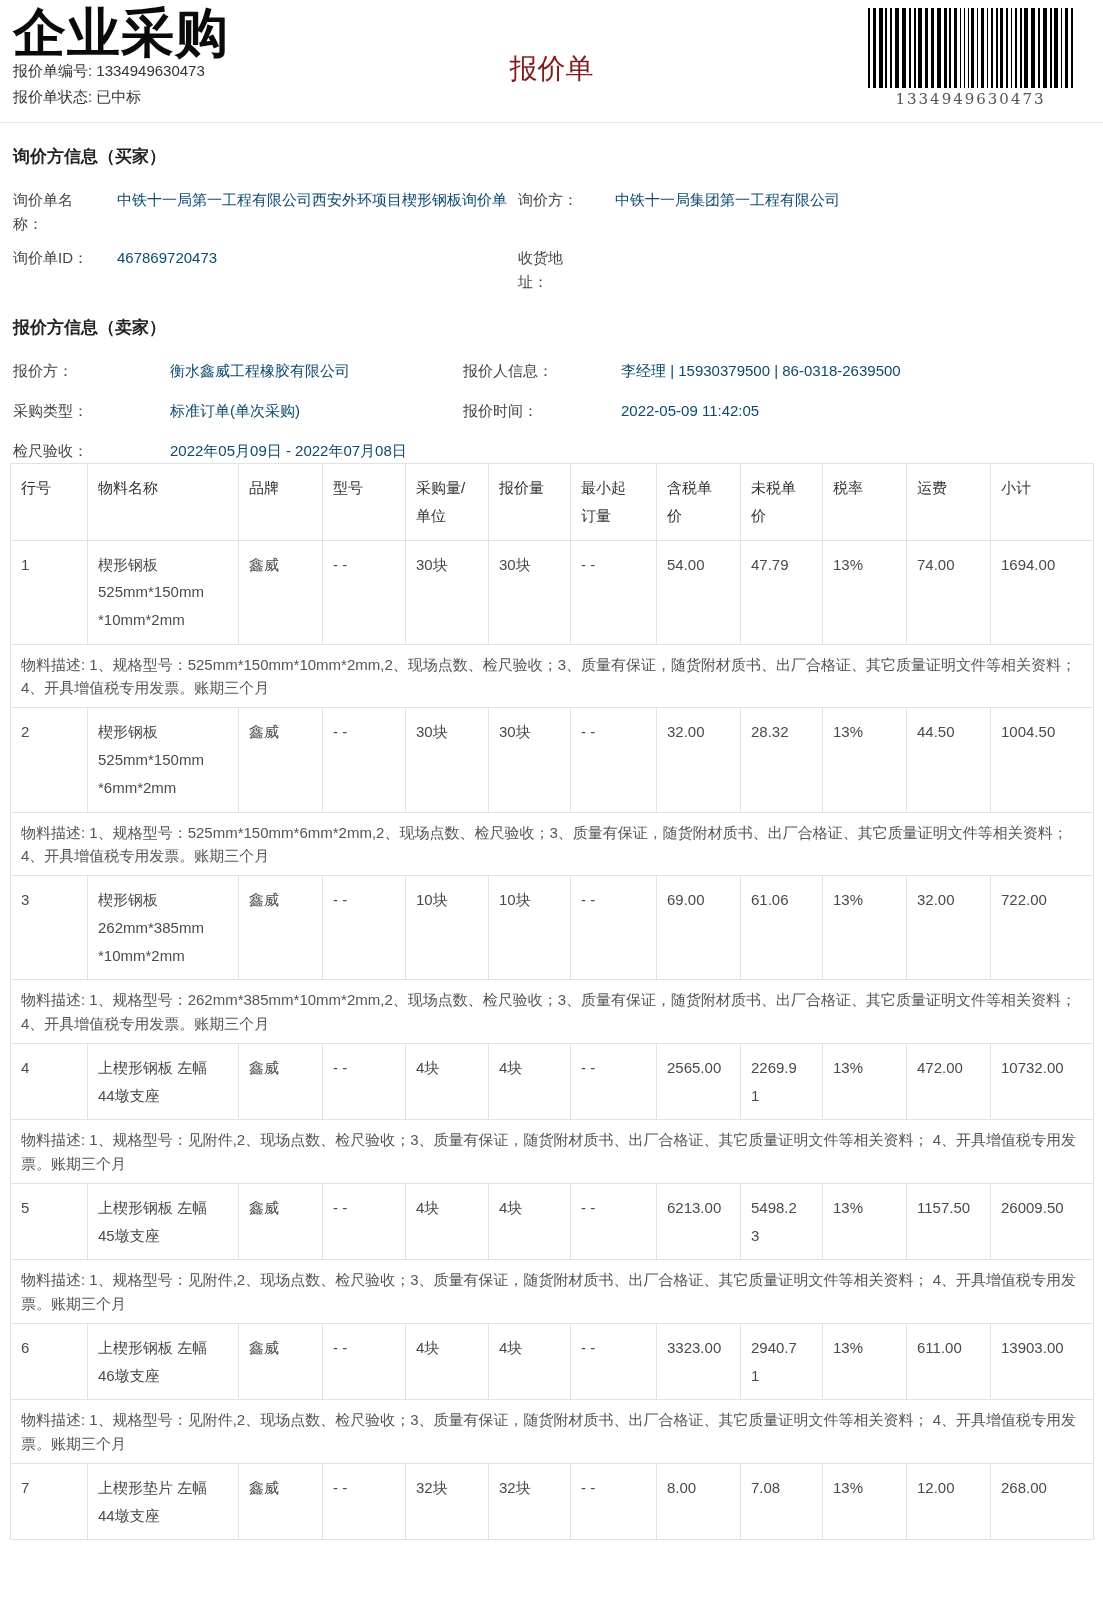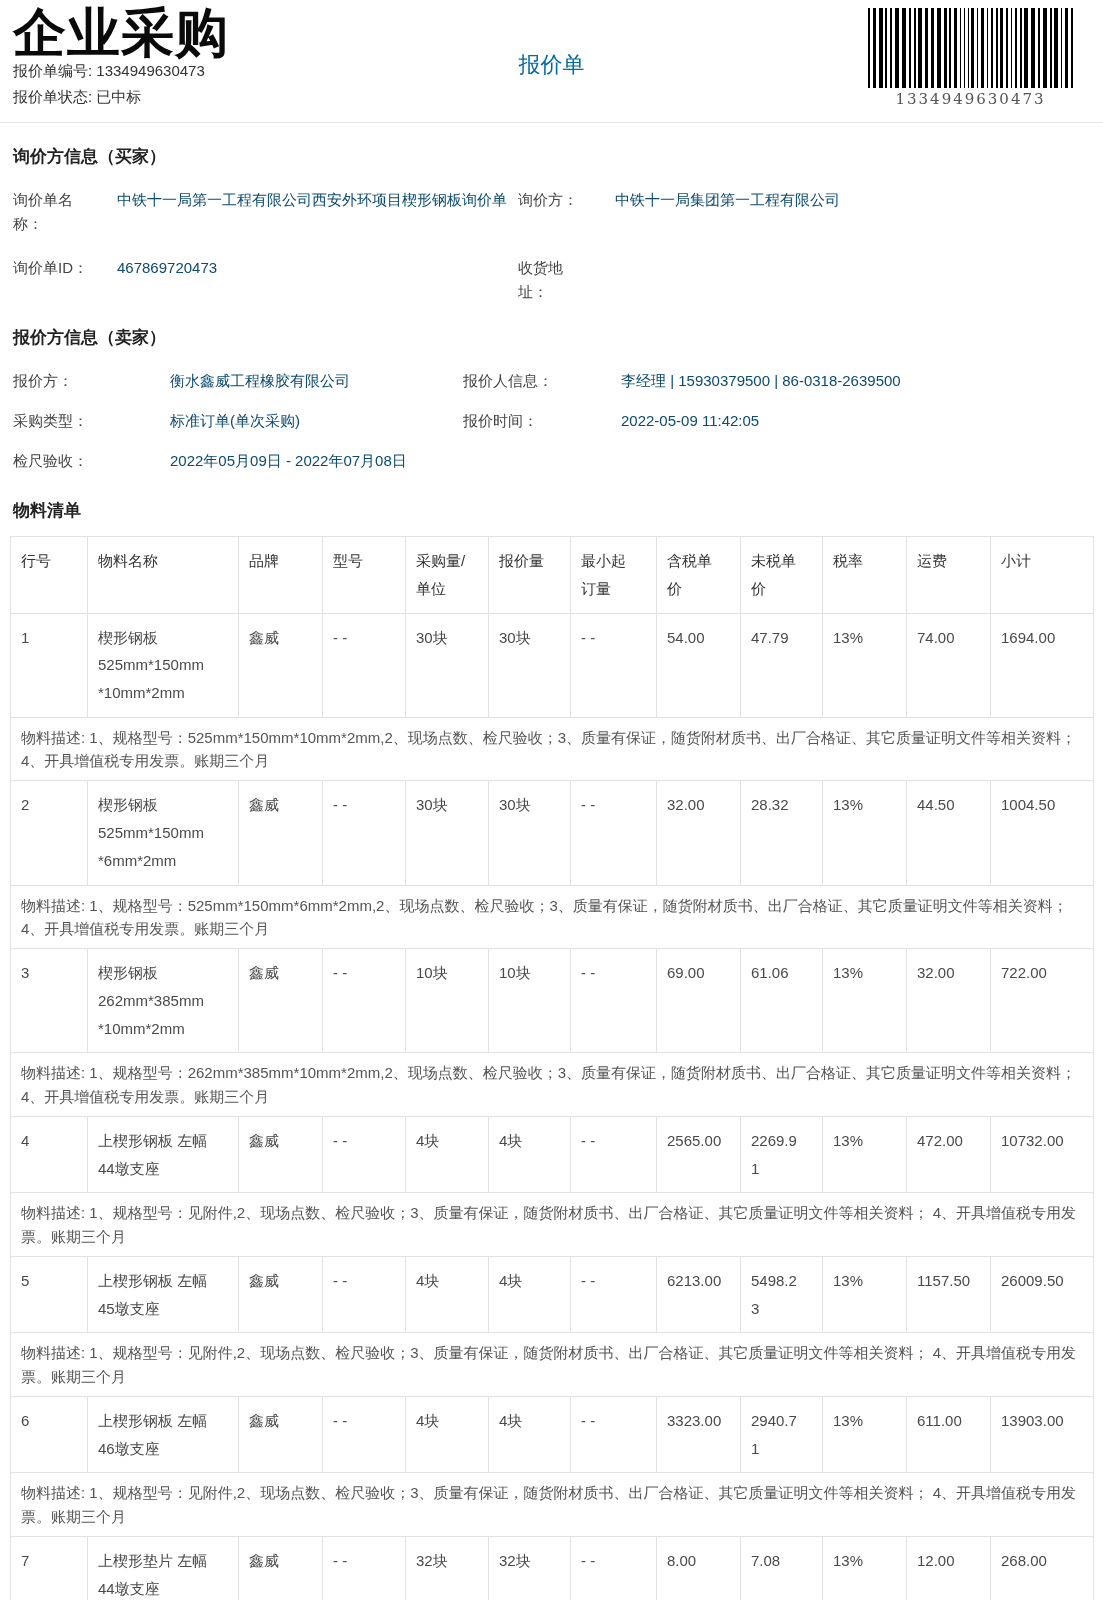--- a/index.html
+++ b/index.html
@@ -8,32 +8,32 @@
     width:1103px; min-height:1600px; margin:0 auto;
     font-family:"Liberation Sans","DejaVu Sans",sans-serif;
     color:#444; font-size:15px;
   }
   .page { width:1103px; min-height:1600px; display:flex; flex-direction:column; }
 
   
   .hdr { position:relative; padding:8px 13px 0 13px; height:122px; }
   .logo { font-size:53px; font-weight:900; color:#0a0a0a; letter-spacing:1px; line-height:50px; }
   .meta-line { font-size:15px; color:#333; line-height:26px; }
-  .doc-title { position:absolute; left:0; right:0; top:50px; text-align:center; font-size:22px; color:#0369a1; }
+  .doc-title { position:absolute; left:0; right:0; top:50px; text-align:center; font-size:28px; color:#7f1d1d; }
   .barcode { position:absolute; top:8px; right:30px; width:205px; text-align:center; }
   .bars { width:205px; height:80px; display:flex; align-items:stretch; justify-content:space-between; background:#fff; }
   .bars i { display:block; background:#000; height:100%; }
   .barcode-num { font-family:"DejaVu Serif",serif; font-size:15px; color:#555; letter-spacing:2px; margin-top:2px; }
   .hr { border-top:1px solid #e8e8e8; margin:0 0 0 0; }
 
   
   .section { padding:0 13px; }
   .section-title { font-size:17px; font-weight:600; color:#222; padding:22px 0 20px 0; }
   .info-grid { display:grid; column-gap:0; }
-  .buyer-grid { grid-template-columns:505px 1fr; row-gap:20px; }
+  .buyer-grid { grid-template-columns:505px 1fr; row-gap:10px; }
   .seller-grid { grid-template-columns:450px 1fr; row-gap:16px; }
   .field { display:flex; align-items:flex-start; line-height:24px; }
   .f-label { flex:none; color:#444; }
   .f-value { flex:1; color:#0c4a6e; }
   .buyer-grid .fl-left { width:88px; margin-right:16px; }
   .buyer-grid .fl-right { width:72px; margin-right:25px; }
   .seller-grid .fl-left { width:150px; margin-right:7px; }
   .seller-grid .fl-right { width:150px; margin-right:8px; }
 
   
@@ -156,21 +156,20 @@
       </div>
       <div class="field">
         <div class="f-label fl-left">检尺验收：</div>
         <div class="f-value">2022年05月09日 - 2022年07月08日</div>
       </div>
       <div></div>
     </div>
   </div>
 
   <div class="materials">
-    <div class="section-title">物料清单</div>
     <table>
       <colgroup>
         <col style="width:77px">
           <col style="width:151px">
           <col style="width:84px">
           <col style="width:83px">
         <col style="width:83px">
           <col style="width:82px">
           <col style="width:86px">
           <col style="width:84px">

